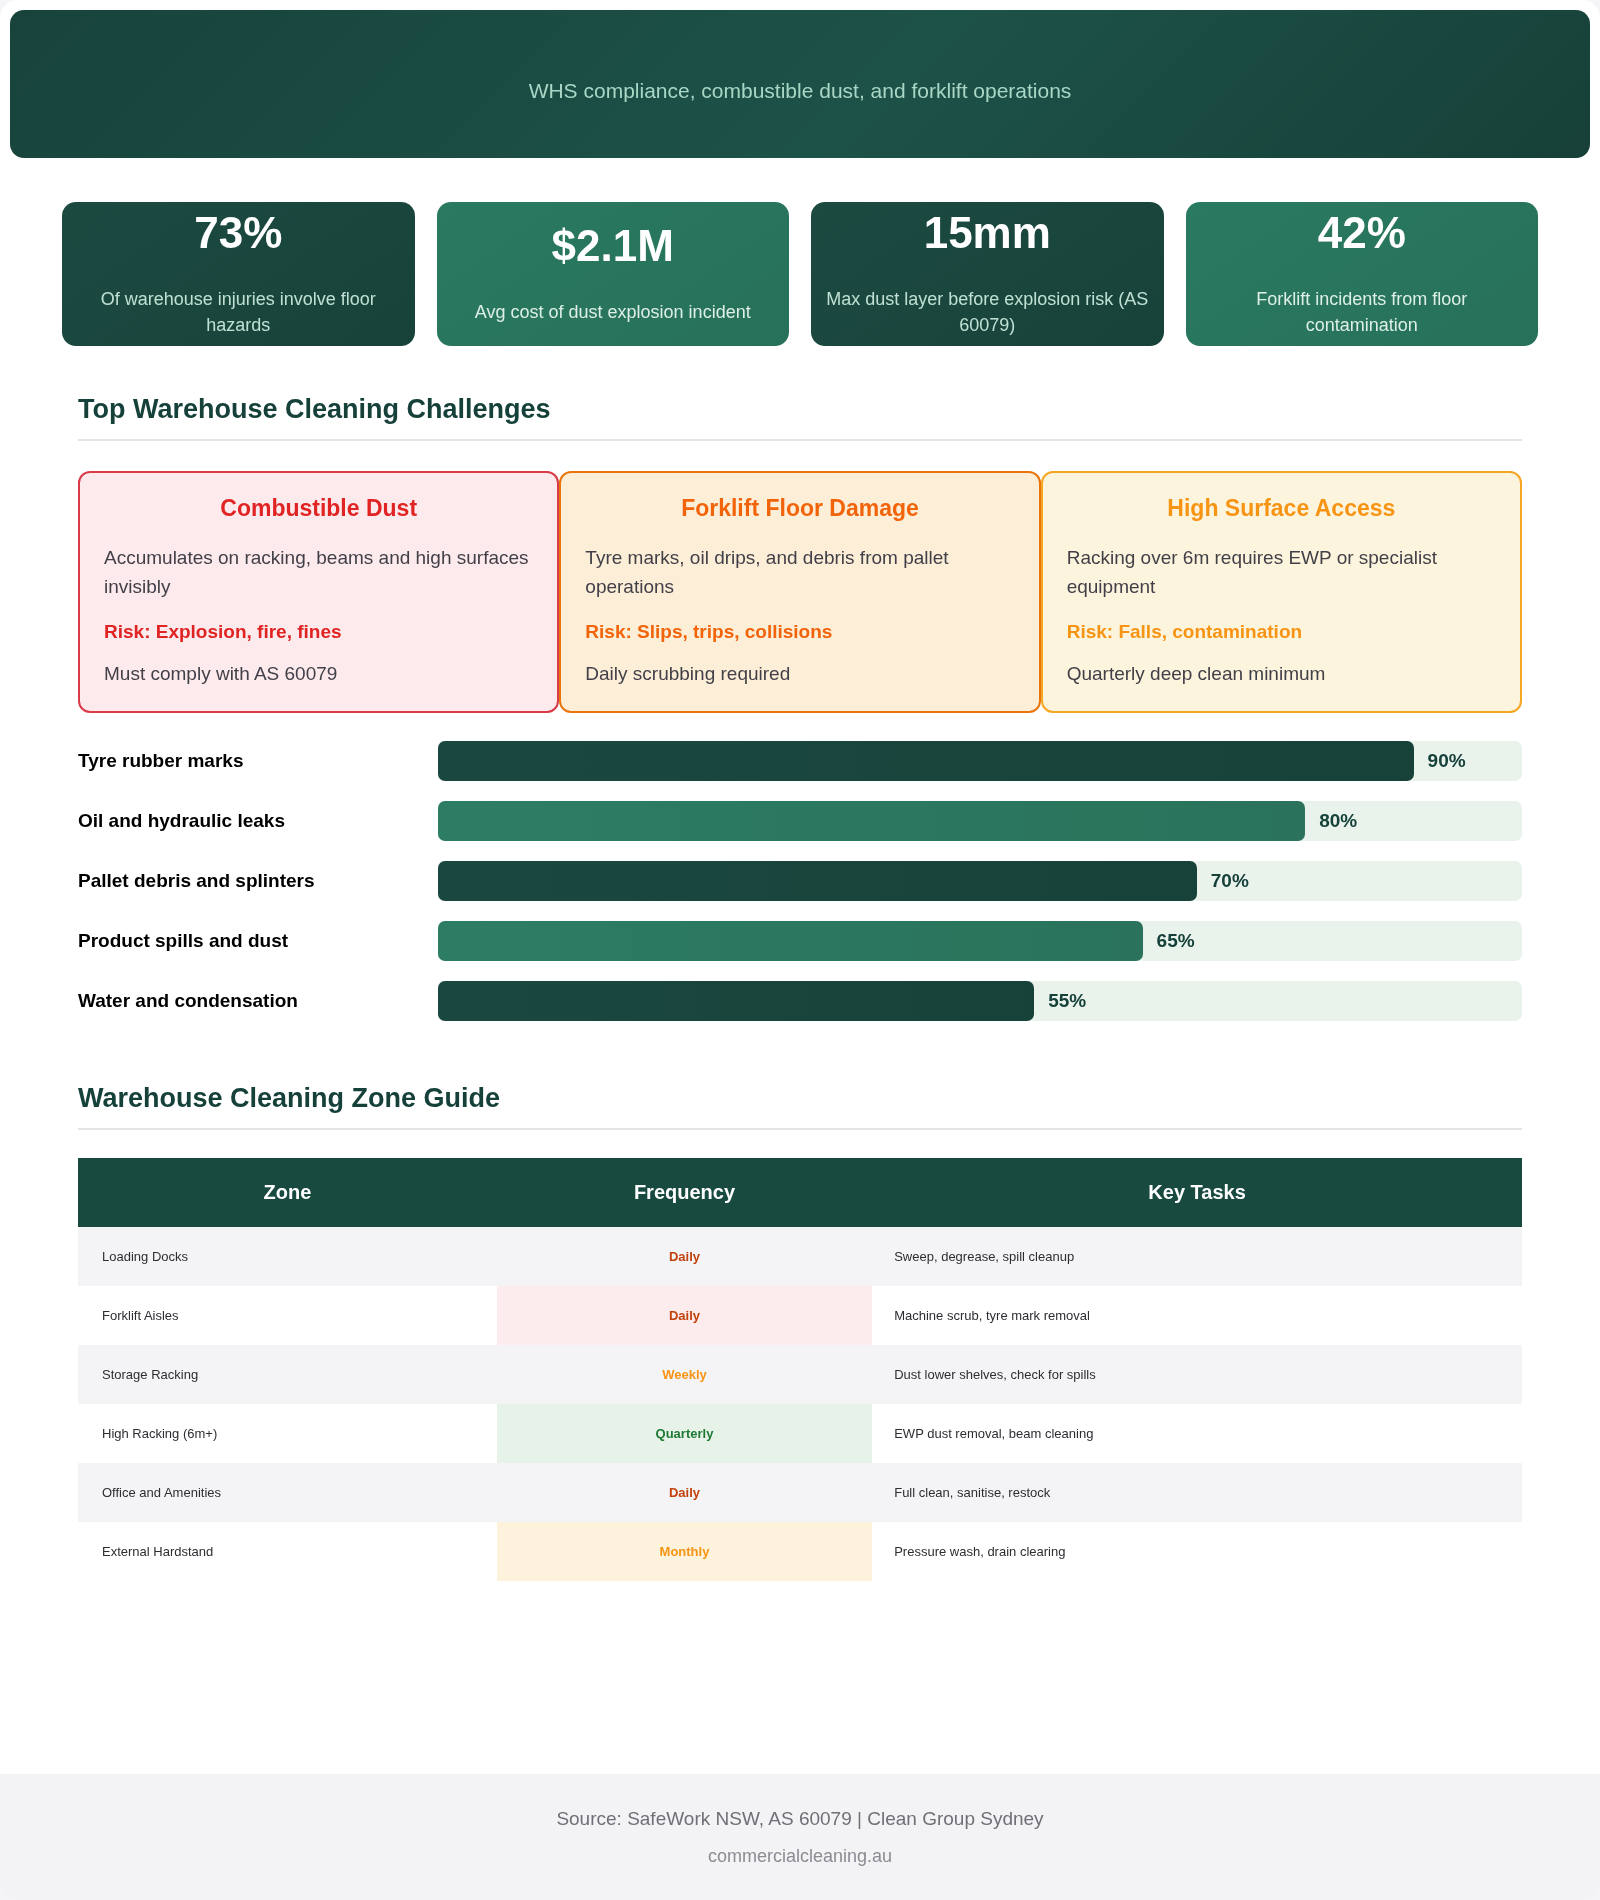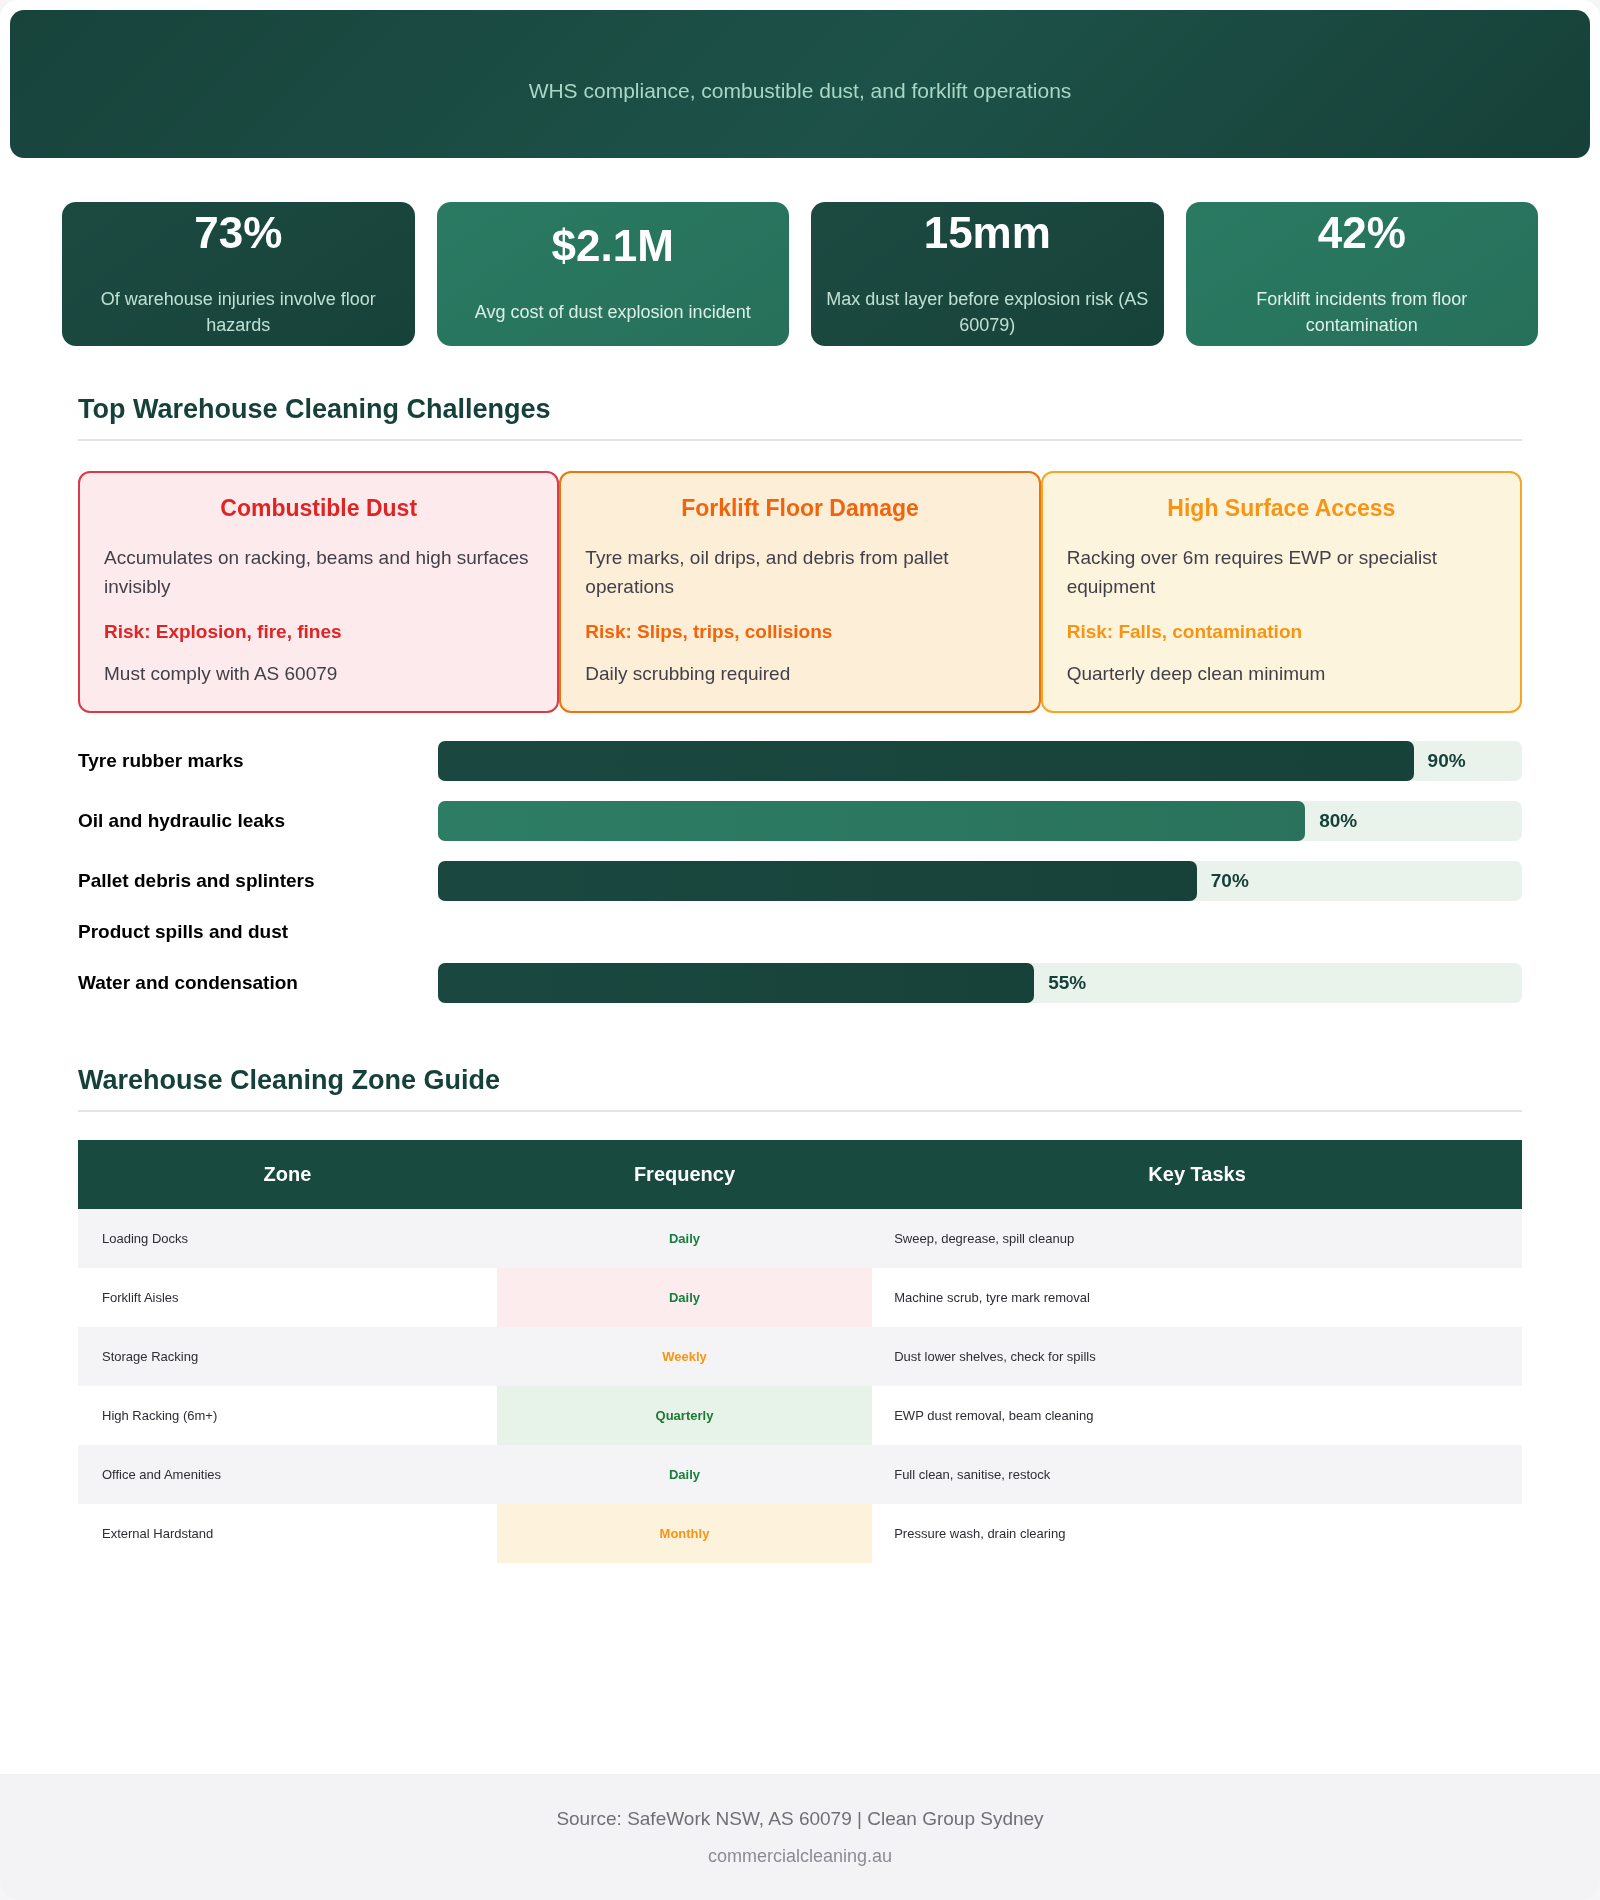--- a/index.html
+++ b/index.html
@@ -192,21 +192,21 @@
     padding:22px 0;
     color:#2d2d33;
   }
   tbody td.zone { padding-left:24px; }
   tbody td.task { padding-left:22px; }
   tbody td.freq {
     text-align:center;
     font-weight:bold;
   }
   tbody tr.alt td { background:#f4f4f6; }
-  .f-daily     { color:#15803d; background:#fdecee; }
+  .f-daily     { color:#c2410c; background:#fdecee; }
   .f-weekly    { color:#f79413; background:#fdf2dc; }
   .f-quarterly { color:#1e7a33; background:#e7f3e9; }
   .f-monthly   { color:#f79413; background:#fdf2dc; }
 
   
   .footer {
     margin-top:auto;
     background:#f3f3f5;
     height:126px;
     display:flex;
@@ -291,20 +291,24 @@
       </div>
       <div class="bar-row">
         <div class="bar-label">Pallet debris and splinters</div>
         <div class="bar-track">
           <div class="bar-fill fill-dark" style="width: 70%;"></div>
           <div class="bar-value">70%</div>
         </div>
       </div>
       <div class="bar-row">
         <div class="bar-label">Product spills and dust</div>
+        <div class="bar-track">
+          <div class="bar-fill fill-mid" style="width: 65%;"></div>
+          <div class="bar-value">65%</div>
+        </div>
       </div>
       <div class="bar-row">
         <div class="bar-label">Water and condensation</div>
         <div class="bar-track">
           <div class="bar-fill fill-dark" style="width: 55%;"></div>
           <div class="bar-value">55%</div>
         </div>
       </div>
     </div>
 

